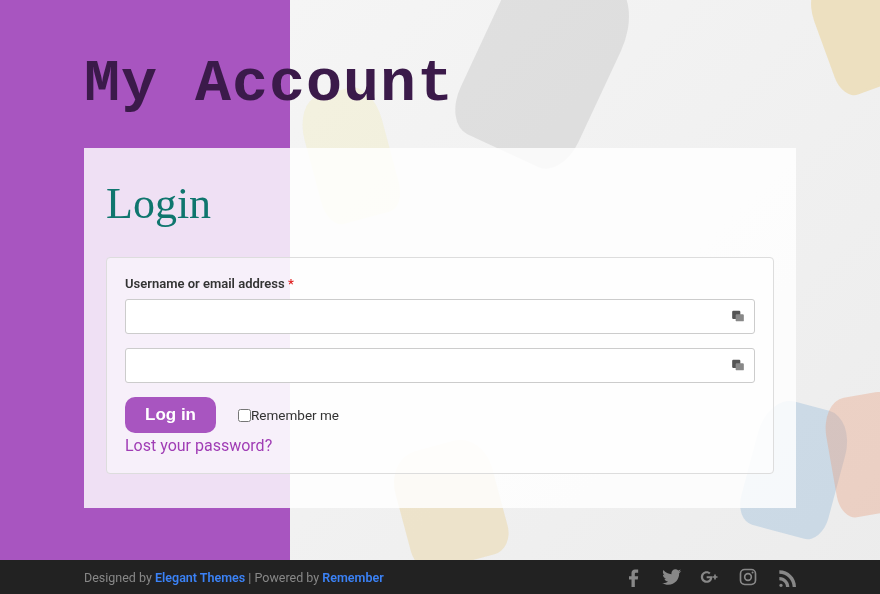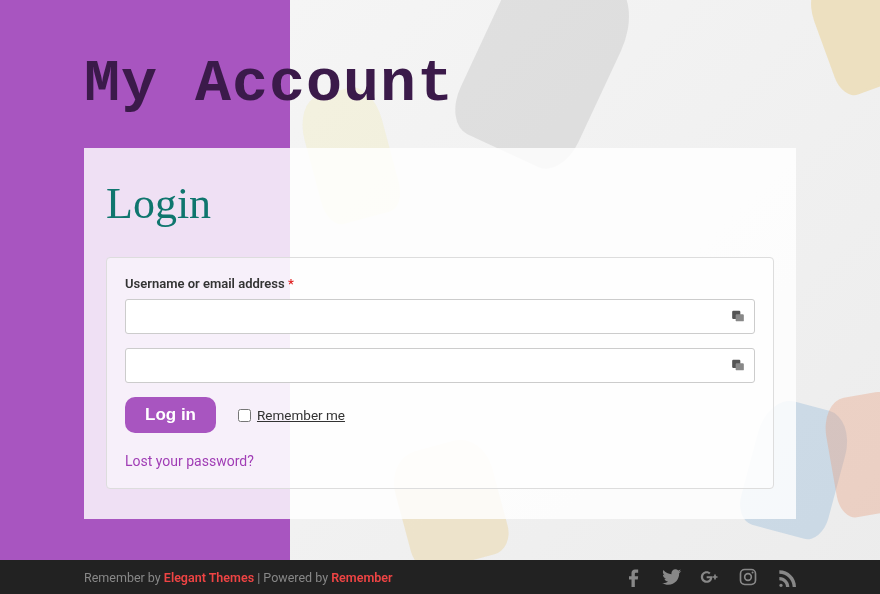--- a/index.html
+++ b/index.html
@@ -116,51 +116,49 @@
       border: none;
       padding: 8px 20px;
       font-size: 17px;
       font-weight: 600;
       cursor: pointer;
       border-radius: 10px;
     }
     .remember {
       display: flex;
       align-items: center;
-      gap: 6px;
       font-size: 13.5px;
       color: #333;
-      text-decoration: underline;
     }
     .remember input { width: 13px; height: 13px; cursor: pointer; }
     .lost-link {
       display: inline-block;
-      margin-top: 20px;
-      font-size: 14px;
+      margin-top: 3px;
+      font-size: 16px;
       color: #a03db5;
       text-decoration: none;
       cursor: pointer;
     }
 
     .footer {
       position: absolute;
       bottom: 0;
       left: 0;
       right: 0;
       height: 34px;
       background: #222;
       z-index: 5;
       display: flex;
       align-items: center;
       justify-content: space-between;
       padding: 0 84px;
       color: #888;
       font-size: 12.5px;
     }
-    .footer a { color: #ef4444; text-decoration: none; font-weight: 600; }
+    .footer a { color: #3b82f6; text-decoration: none; font-weight: 600; }
     .social-icons { display: flex; gap: 18px; align-items: center; color: #888; }
     .social-icons svg { width: 20px; height: 20px; fill: #888; cursor: pointer; }
   </style>
 </head>
 <body>
 
 <div class="bg-stripe"></div>
 <div class="bg-right"></div>
 <div class="bg-blob blob1"></div>
 <div class="bg-blob blob2"></div>
@@ -211,21 +209,21 @@
       </label>
     </div>
 
     <a class="lost-link">Lost your password?</a>
 
   </div>
 </div>
 
 <div class="footer">
   <div>
-    <span>Remember by </span><a>Elegant Themes</a><span> | Powered by </span><a>Remember</a>
+    <span>Designed by </span><a>Elegant Themes</a><span> | Powered by </span><a>Remember</a>
   </div>
   <div class="social-icons">
     <svg viewBox="0 0 24 24">
         <path d="M13 3h4v4h-3c-.6 0-1 .4-1 1v3h4l-.5 4H13v9H9v-9H6v-4h3V7c0-2.2 1.8-4 4-4z"></path>
       </svg>
     <svg viewBox="0 0 24 24">
         <path d="M23 4.9c-.8.4-1.7.6-2.6.8.9-.6 1.7-1.5 2-2.6-.9.5-1.9.9-2.9 1.1C18.6 3.3 17.4 2.8 16 2.8c-2.6 0-4.7 2.1-4.7 4.7 0 .4 0 .7.1 1.1C7.7 8.4 4.1 6.5 1.7 3.6c-.4.7-.6 1.5-.6 2.4 0 1.6.8 3.1 2.1 3.9-.8 0-1.5-.2-2.1-.6v.1c0 2.3 1.6 4.2 3.8 4.6-.4.1-.8.2-1.2.2-.3 0-.6 0-.9-.1.6 1.9 2.3 3.2 4.4 3.3-1.6 1.3-3.6 2-5.8 2-.4 0-.7 0-1.1-.1 2.1 1.3 4.5 2.1 7.1 2.1 8.5 0 13.2-7.1 13.2-13.2v-.6c.9-.7 1.7-1.5 2.3-2.4z"></path>
       </svg>
     <svg viewBox="0 0 24 24" width="24">
         <path d="M8 11v2.4h4c-.2 1-1.5 3-4 3-2.4 0-4.3-2-4.3-4.4S5.6 7.6 8 7.6c1.4 0 2.3.6 2.8 1.1l1.9-1.8C11.5 5.7 9.9 5 8 5 4.1 5 1 8.1 1 12s3.1 7 7 7c4 0 6.7-2.8 6.7-6.8 0-.5-.1-.8-.1-1.2H8zm13 0h-2V9h-2v2h-2v2h2v2h2v-2h2z"></path>

